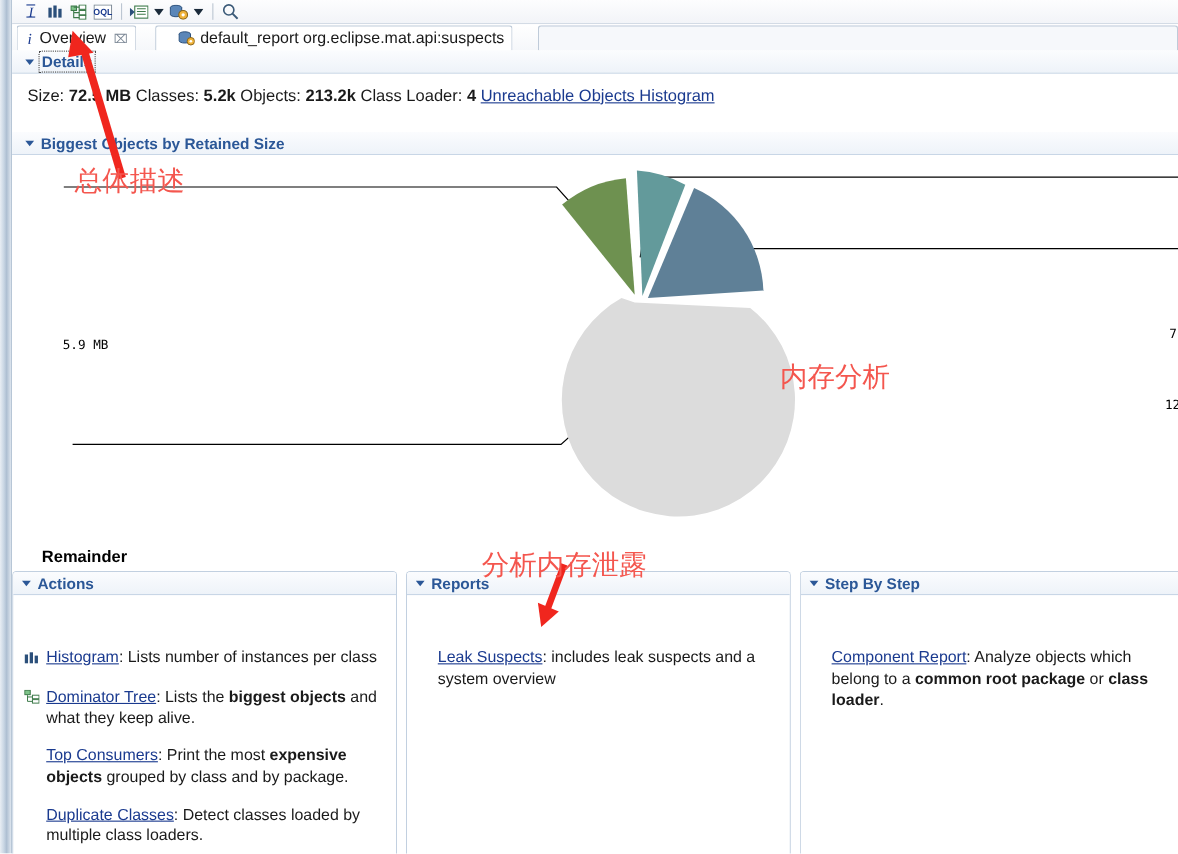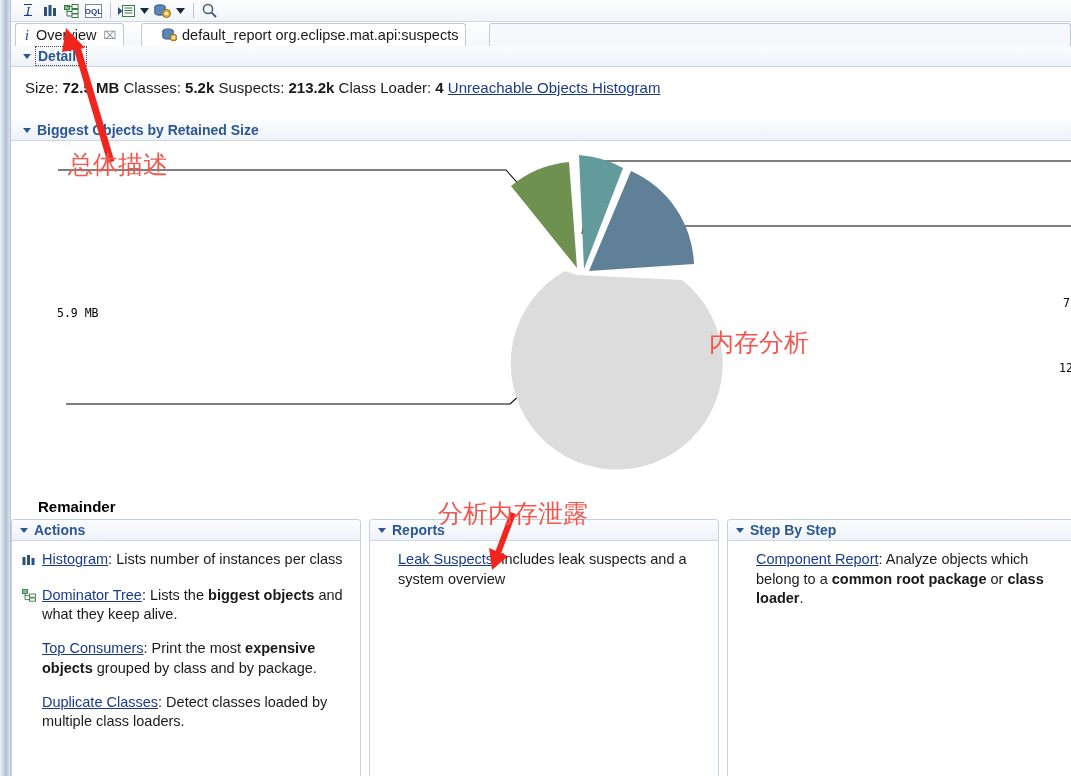--- a/index.html
+++ b/index.html
@@ -181,21 +181,21 @@
     height: 21px;
     background: linear-gradient(to bottom,#fbfcfe 0%,#eef3f9 100%);
     border-bottom: 1px solid #c8d6e6;
     display: flex;
     align-items: center;
     padding-left: 8px;
     font-size: 14px;
     font-weight: bold;
     color: #2b5797;
   }
-  .panel-body { padding: 9px 10px 0 10px; }
+  .panel-body { padding: 9px 10px 0 10px; margin-top: 39px; }
   .entry {
     display: flex;
     margin-bottom: 14px;
     font-size: 14.5px;
     line-height: 1.36;
     color: #1a1a1a;
   }
   .entry-icon {
     flex: 0 0 20px;
     width: 20px;
@@ -331,21 +331,21 @@
     <div class="section-header">
       <span class="twisty"></span>
       <span class="sec-title focused">Details</span>
     </div>
 
     <div class="details-line">
       <span>Size:</span>
       <b>72.5 MB</b>
       <span>Classes:</span>
       <b>5.2k</b>
-      <span>Suspects:</span>
+      <span>Objects:</span>
       <b>213.2k</b>
       <span>Class Loader:</span>
       <b>4</b>
       <span class="hlink">Unreachable Objects Histogram</span>
     </div>
 
     <div class="section-header" style="margin-top:24px;">
       <span class="twisty"></span>
       <span class="sec-title">Biggest Objects by Retained Size</span>
     </div>

